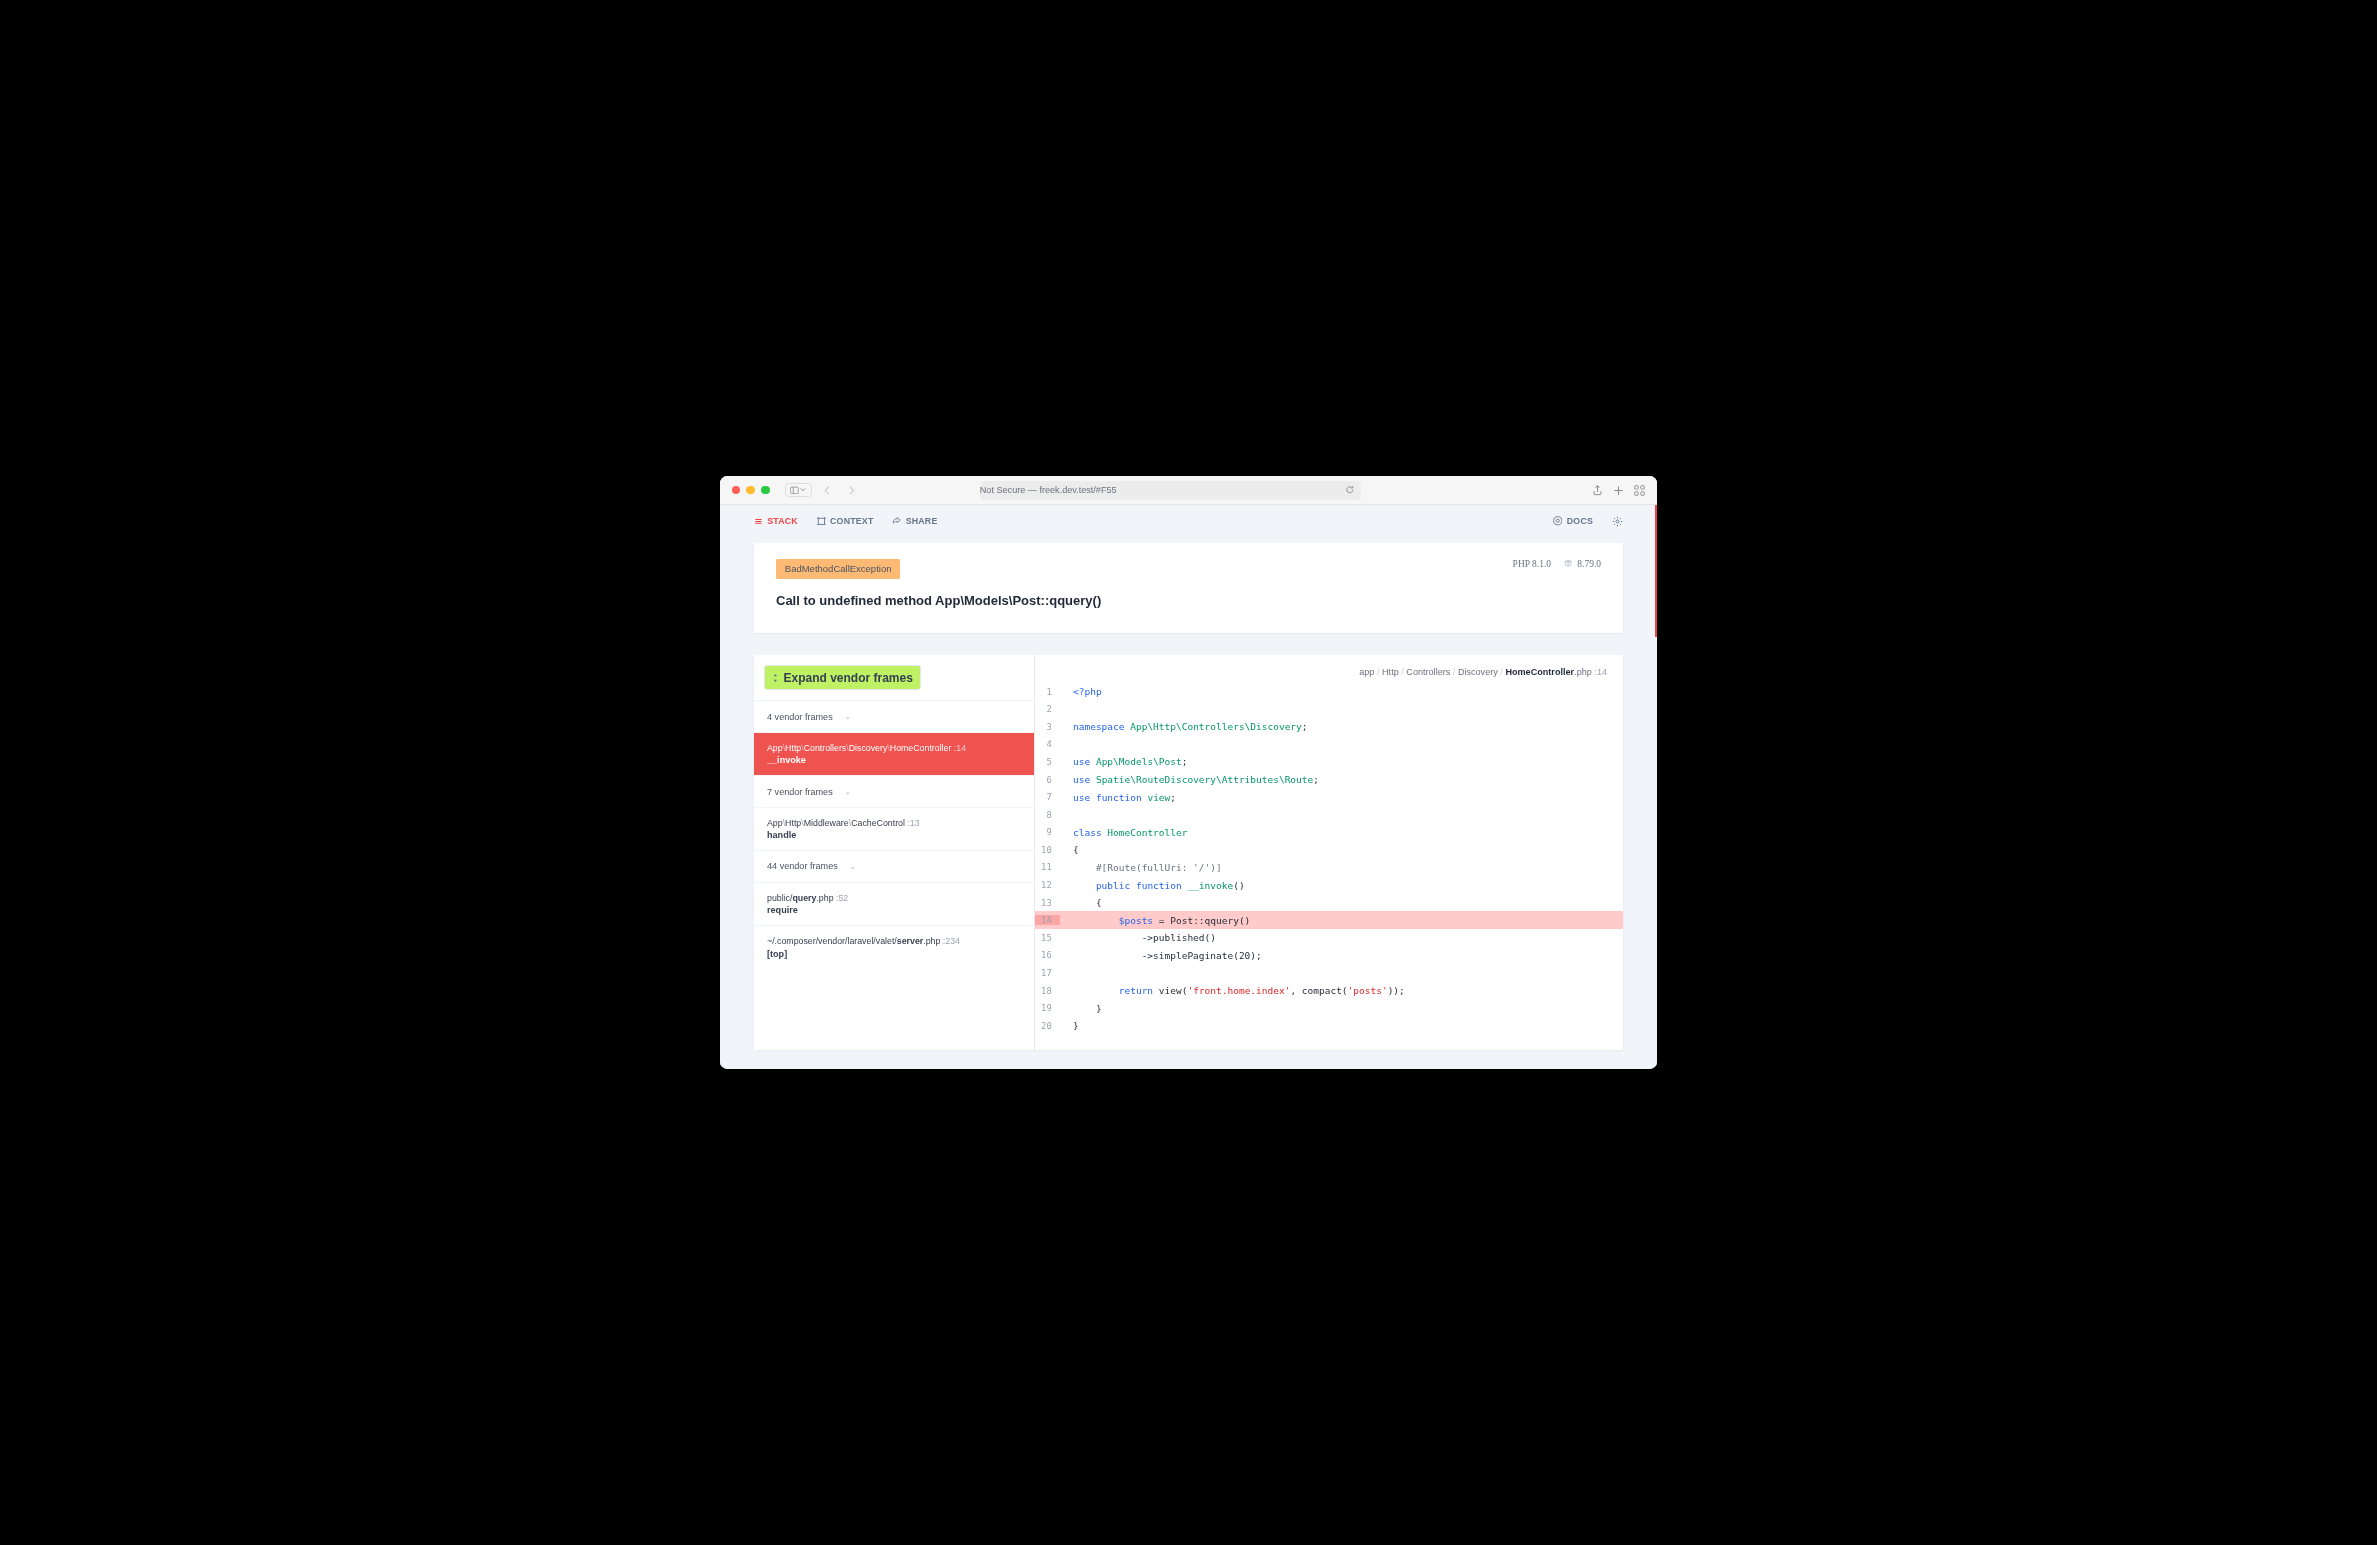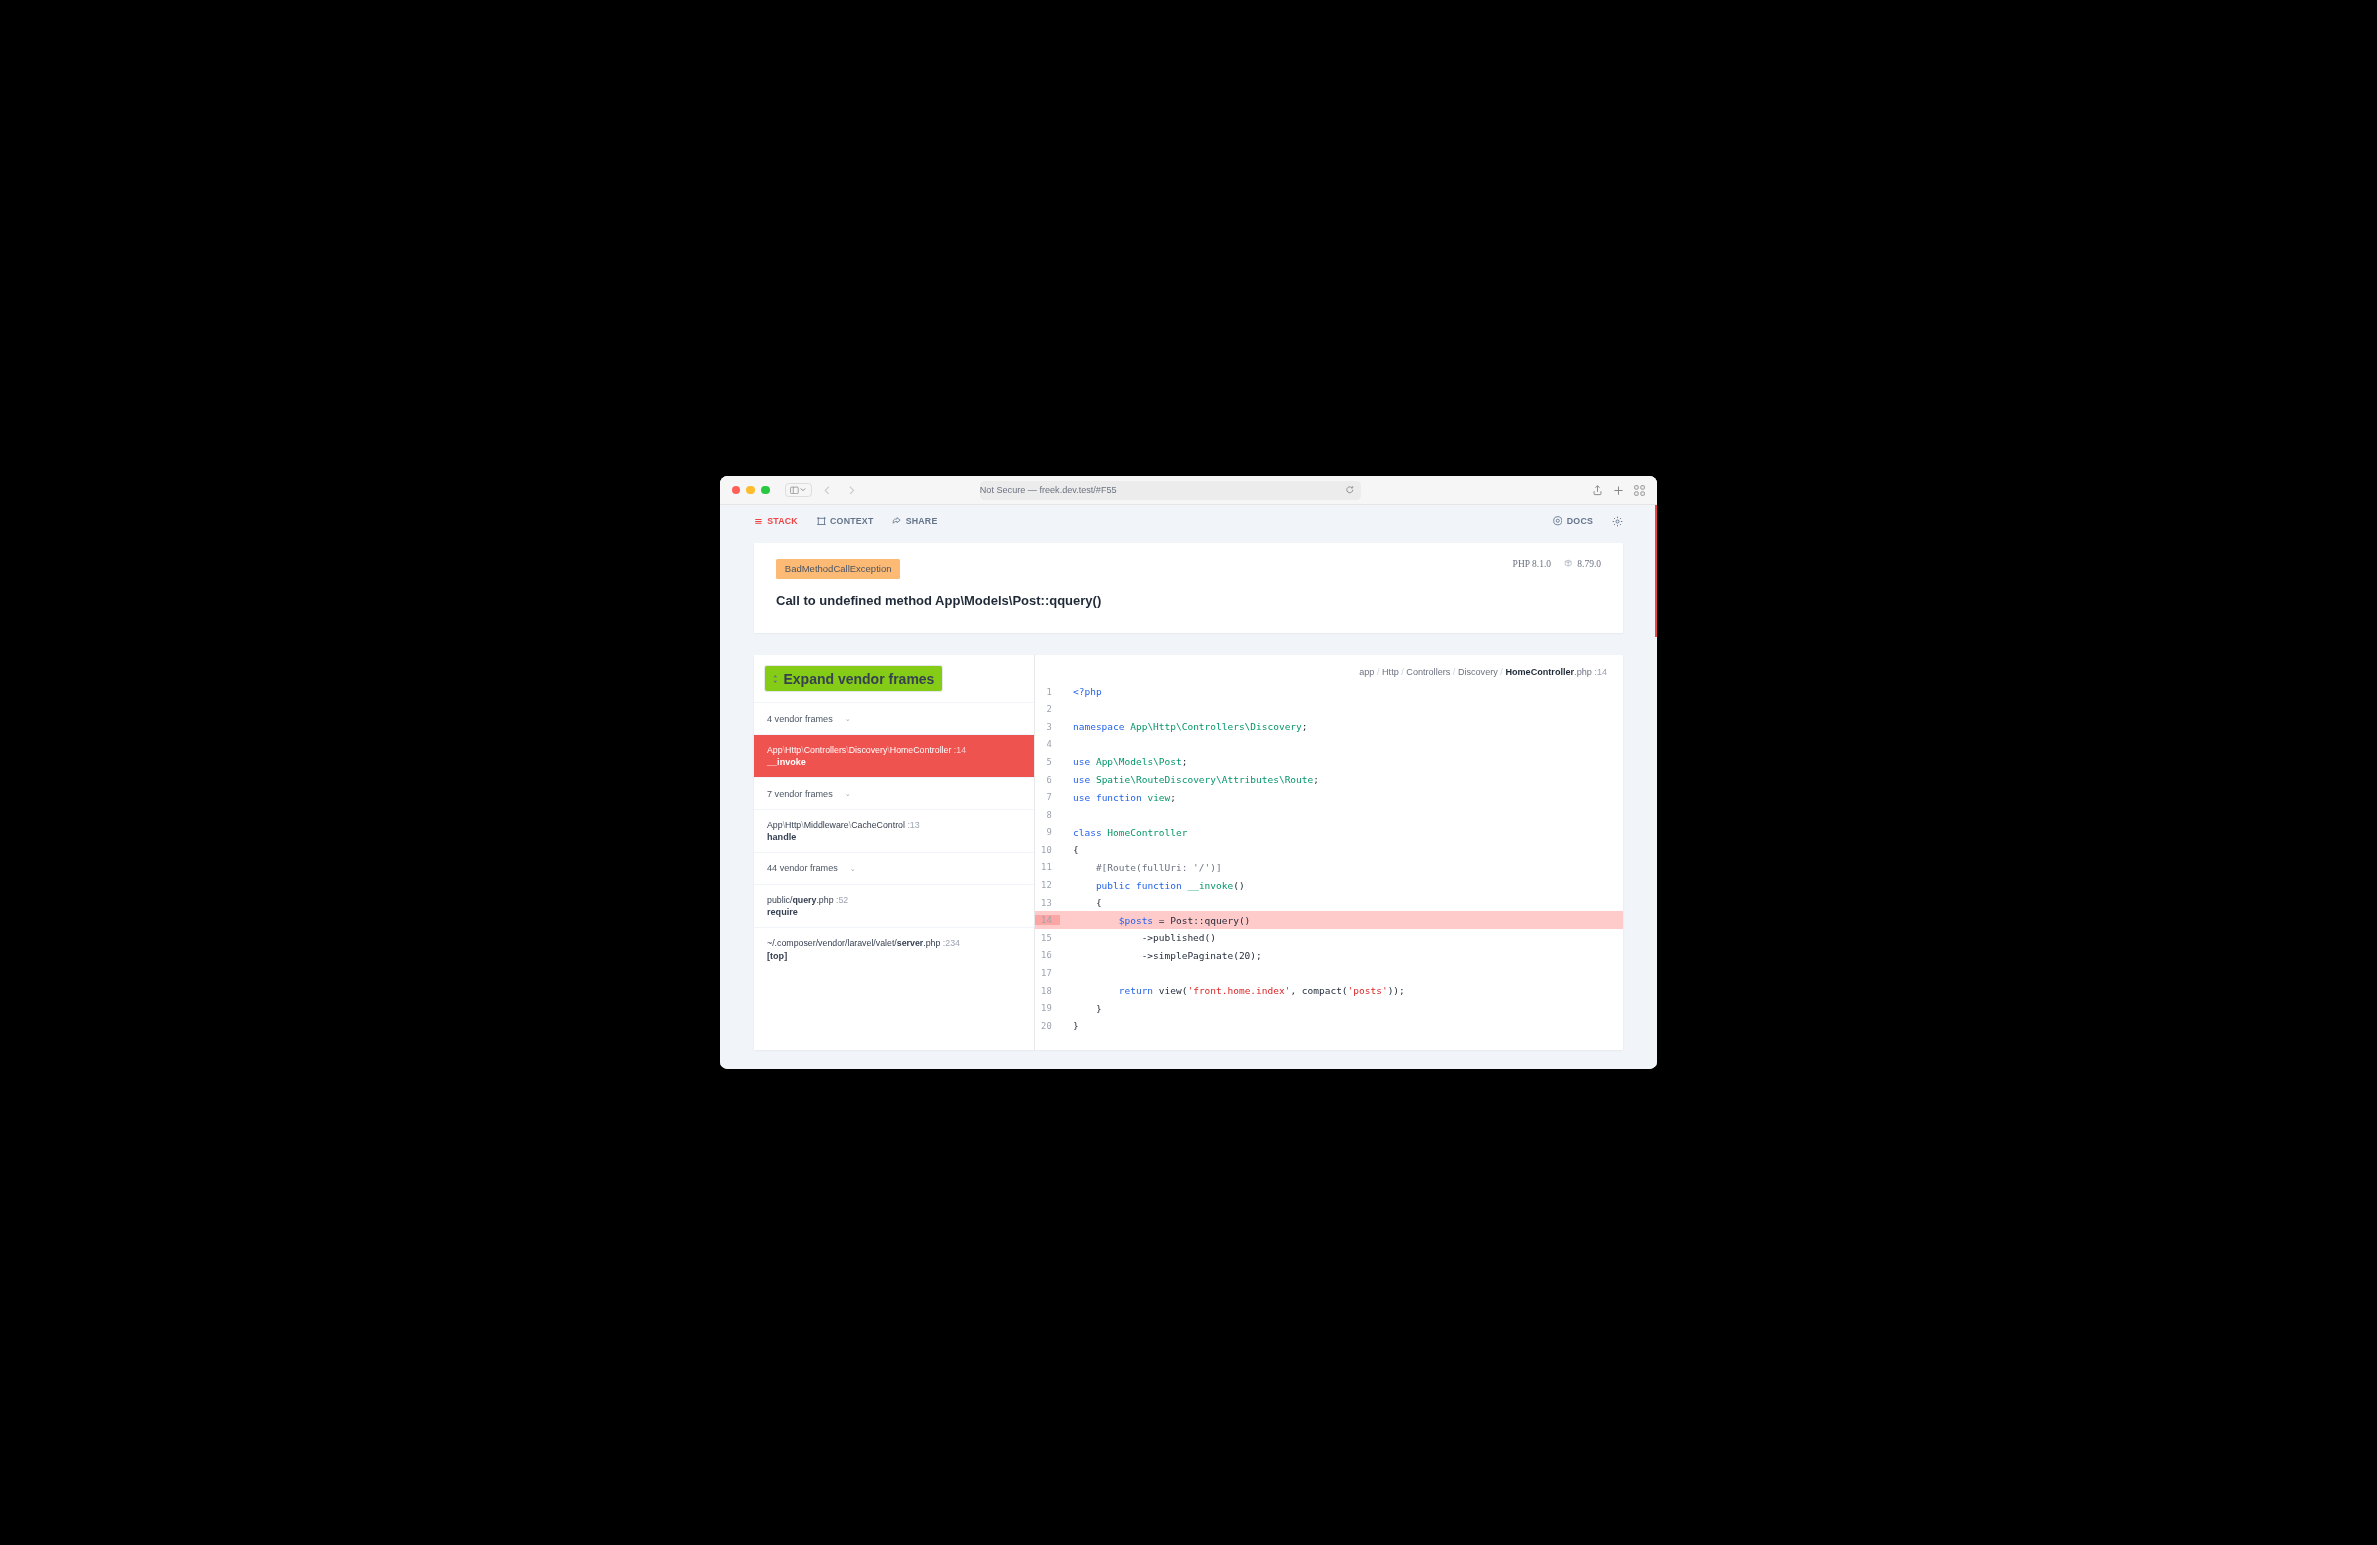--- a/index.html
+++ b/index.html
@@ -98,22 +98,22 @@
   background: #fff;
   box-shadow: 0 0.7px 2.2px rgba(0,0,0,0.08);
   min-height: 395px;
 }
 .frames {
   width: 281px; border-right: 0.7px solid #e5e7eb;
   display: flex; flex-direction: column;
 }
 .expand-btn {
   margin: 10.2px; border: 0.7px solid #e5e7eb; border-radius: 2.9px;
-  padding: 4.4px 7.3px; font-size: 14px; font-weight: 600; color: #374151;
-  background: #84cc16; display: inline-flex; align-items: center; gap: 4.4px;
+  padding: 4.4px 7.3px; font-size: 12px; font-weight: 600; color: #374151;
+  background: #bef264; display: inline-flex; align-items: center; gap: 4.4px;
   align-self: flex-start;
 }
 .frame {
   border-top: 0.7px solid #f1f5f9;
   padding: 10.2px 13px; font-size: 9.1px; color: #374151;
 }
 .frame.group { display: flex; align-items: center; gap: 12px; color: #4b5563; }
 .frame.active {
   background: #ef5350; color: #fff;
 }

